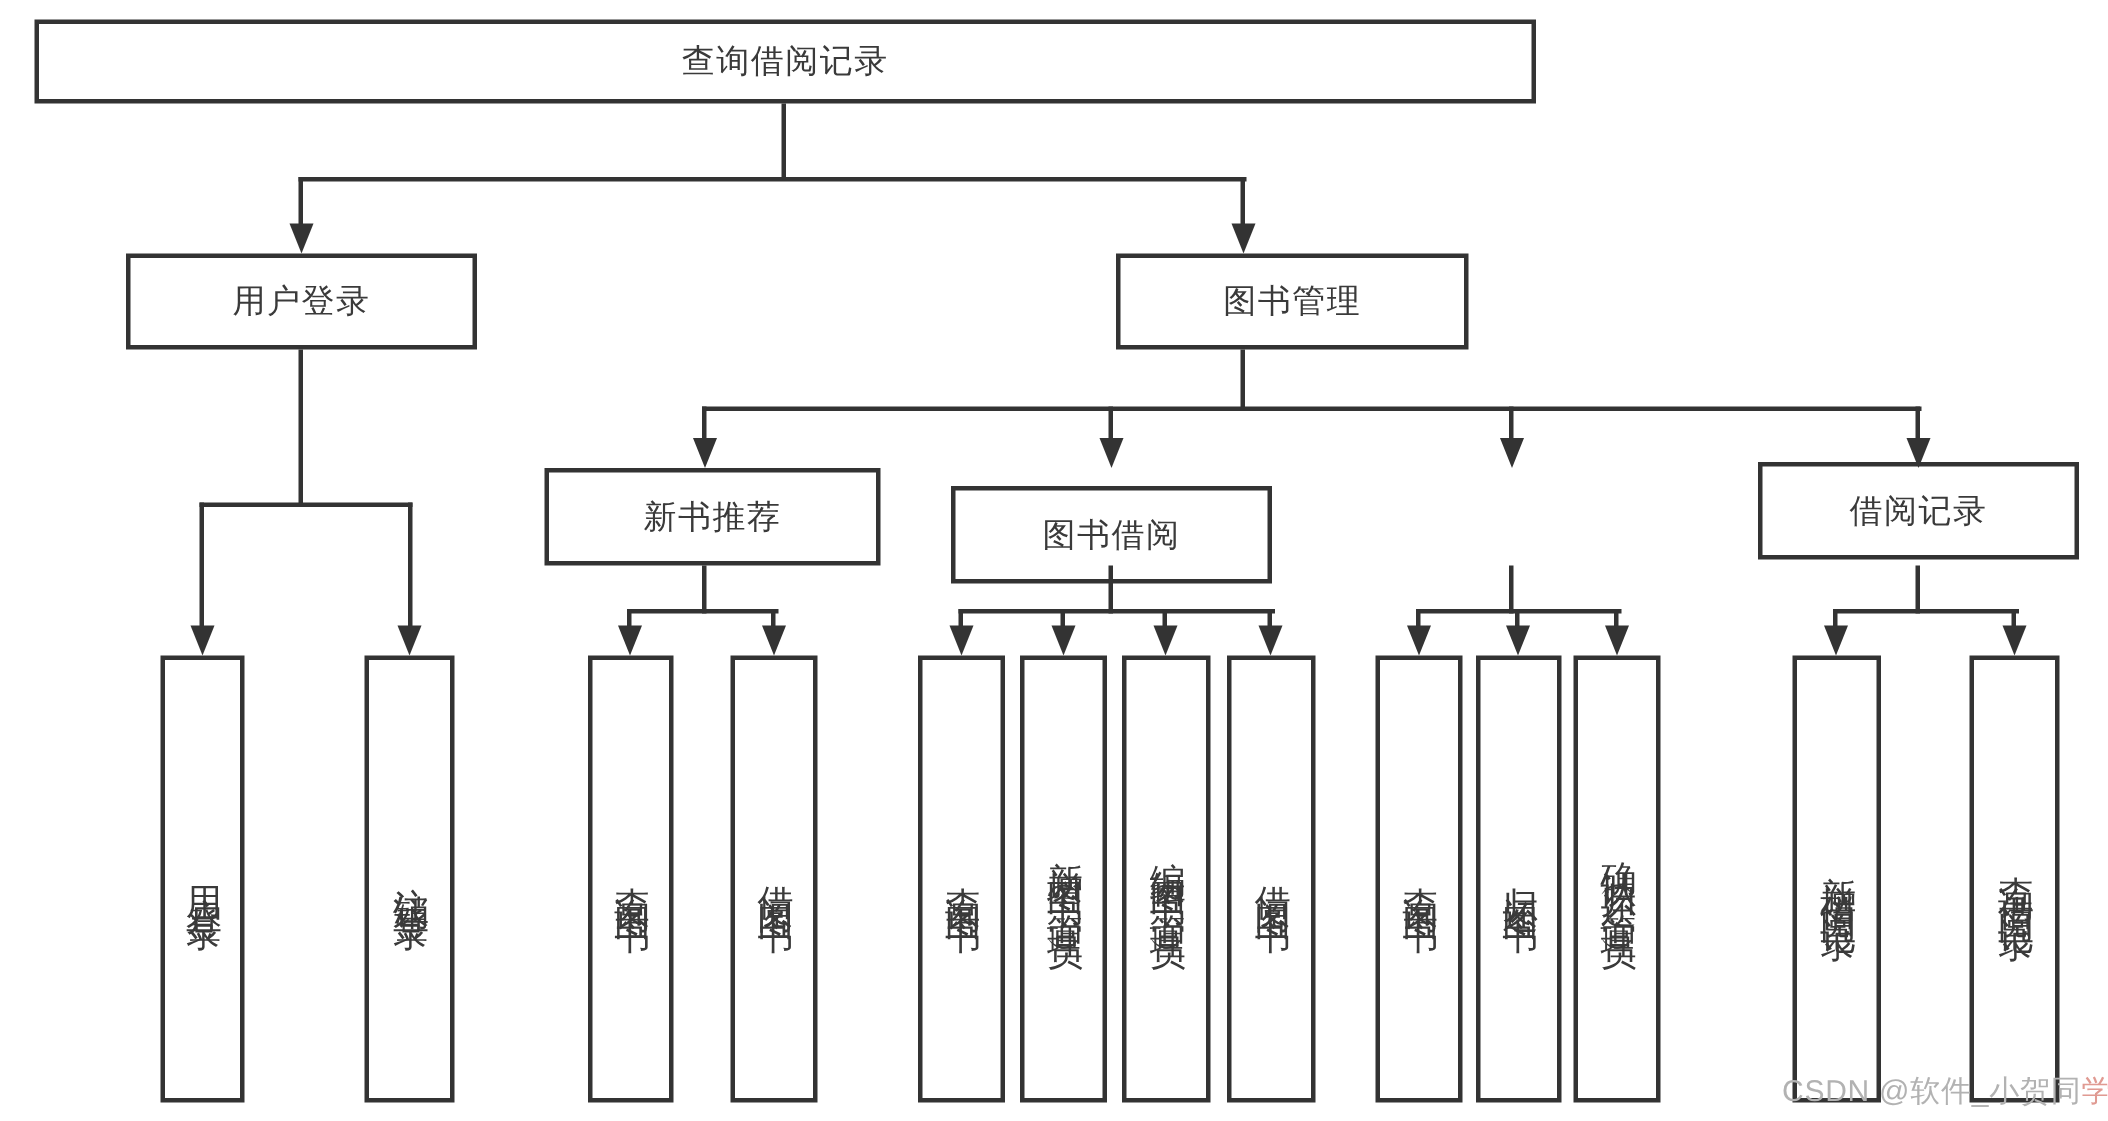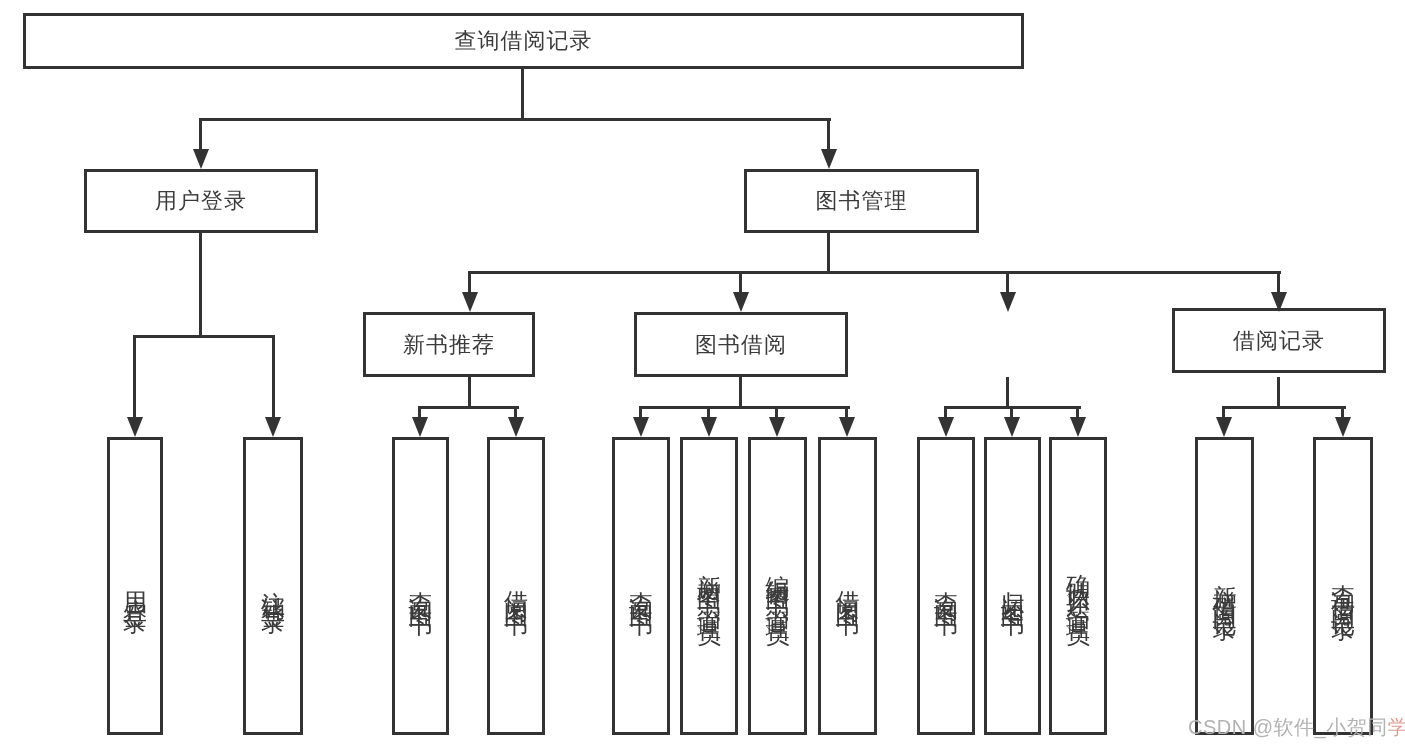--- a/index.html
+++ b/index.html
@@ -48,24 +48,24 @@
     <span class="lbl">查询借阅记录</span>
   </div>
 
   <div class="node" style="left:84px;top:169px;width:234px;height:64px">
     <span class="lbl">用户登录</span>
   </div>
   <div class="node" style="left:744px;top:169px;width:235px;height:64px">
     <span class="lbl">图书管理</span>
   </div>
 
-  <div class="node" style="left:363px;top:312px;width:172px;height:65px">
+  <div class="node" style="left:363px;top:312px;width:224px;height:65px">
     <span class="lbl">新书推荐</span>
   </div>
-  <div class="node" style="left:634px;top:312px;width:214px;height:65px">
+  <div class="node" style="left:634px;top:324px;width:214px;height:65px">
     <span class="lbl">图书借阅</span>
   </div>
   <div class="node" style="left:1172px;top:308px;width:214px;height:65px">
     <span class="lbl">借阅记录</span>
   </div>
 
   <div class="node leaf" style="left:107px;top:437px;width:56px;height:298px">
     <span class="lbl">用户登录</span>
   </div>
   <div class="node leaf" style="left:243px;top:437px;width:60px;height:298px">

